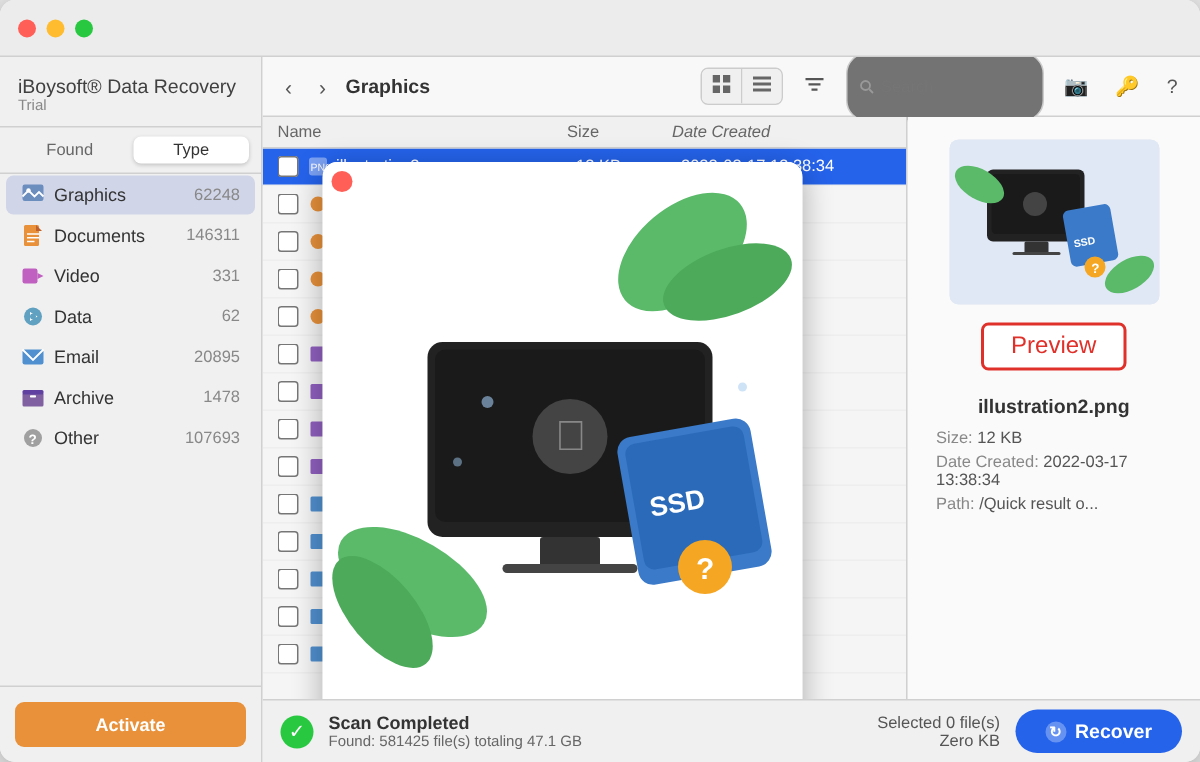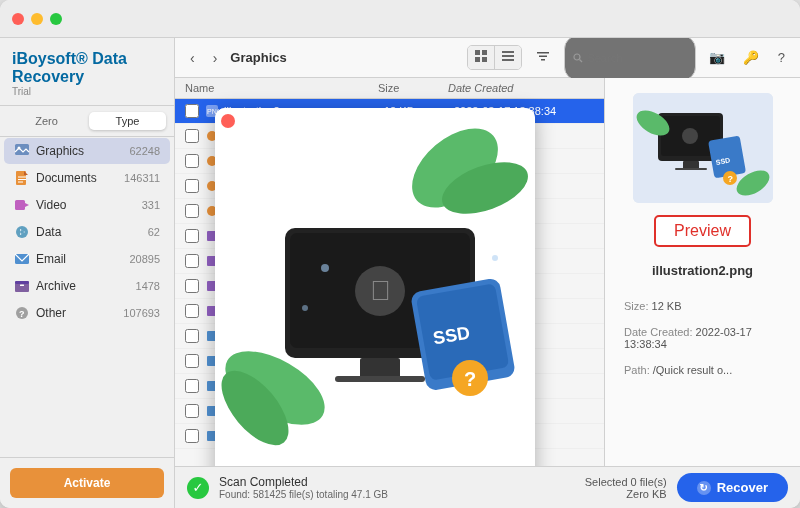--- a/index.html
+++ b/index.html
@@ -62,23 +62,23 @@
       display: flex;
       flex-direction: column;
       flex-shrink: 0;
     }
 
     .app-header {
       padding: 12px 12px 8px;
       border-bottom: 1px solid #d0d0d0;
     }
     .app-title {
-      font-size: 16px;
-      font-weight: 700;
-      color: #0369a1;
+      font-size: 13px;
+      font-weight: 400;
+      color: #404040;
     }
     .app-trial {
       font-size: 10px;
       color: #888;
     }
 
     .path-type-tabs {
       display: flex;
       padding: 6px 8px;
       gap: 4px;
@@ -353,21 +353,20 @@
       margin-bottom: 8px;
     }
     .preview-meta {
       font-size: 11px;
       color: #555;
       width: 100%;
       padding: 0 4px;
     }
     .preview-meta-row {
       margin-bottom: 4px;
-      margin-top: 14px;
     }
     .meta-label { color: #888; }
 
     
     .bottom-bar {
       height: 42px;
       background: #f0f0f0;
       border-top: 1px solid #d0d0d0;
       display: flex;
       align-items: center;
@@ -380,21 +379,21 @@
       height: 22px;
       border-radius: 50%;
       background: #28c840;
       display: flex;
       align-items: center;
       justify-content: center;
       color: white;
       font-size: 13px;
       flex-shrink: 0;
     }
-    .scan-text { font-size: 12px; font-weight: 400; color: #333; }
+    .scan-text { font-size: 12px; font-weight: 700; color: #333; }
     .scan-subtext { font-size: 10px; color: #666; }
     .scan-info { flex: 1; }
     .selected-info {
       font-size: 11px;
       color: #555;
       text-align: right;
     }
     .recover-btn {
       background: #2563eb;
       color: white;
@@ -439,21 +438,21 @@
 
   <div class="main-layout">
 
     <div class="sidebar">
       <div class="app-header">
         <div class="app-title">iBoysoft® Data Recovery</div>
         <div class="app-trial">Trial</div>
       </div>
 
       <div class="path-type-tabs">
-        <button class="tab-btn inactive">Zero</button>
+        <button class="tab-btn inactive">Found</button>
         <button class="tab-btn active">Type</button>
       </div>
 
       <div class="sidebar-list">
 
         <div class="sidebar-item active">
           <svg class="sidebar-icon" viewBox="0 0 16 16" fill="none">
             <rect x="1" y="1" width="14" height="11" rx="1.5" fill="#6c8ebf"></rect>
             <circle cx="5" cy="5" r="1.5" fill="white"></circle>
             <polyline points="1,9 5,5 9,9 12,6 15,9" stroke="white" stroke-width="1.2" fill="none"></polyline>

